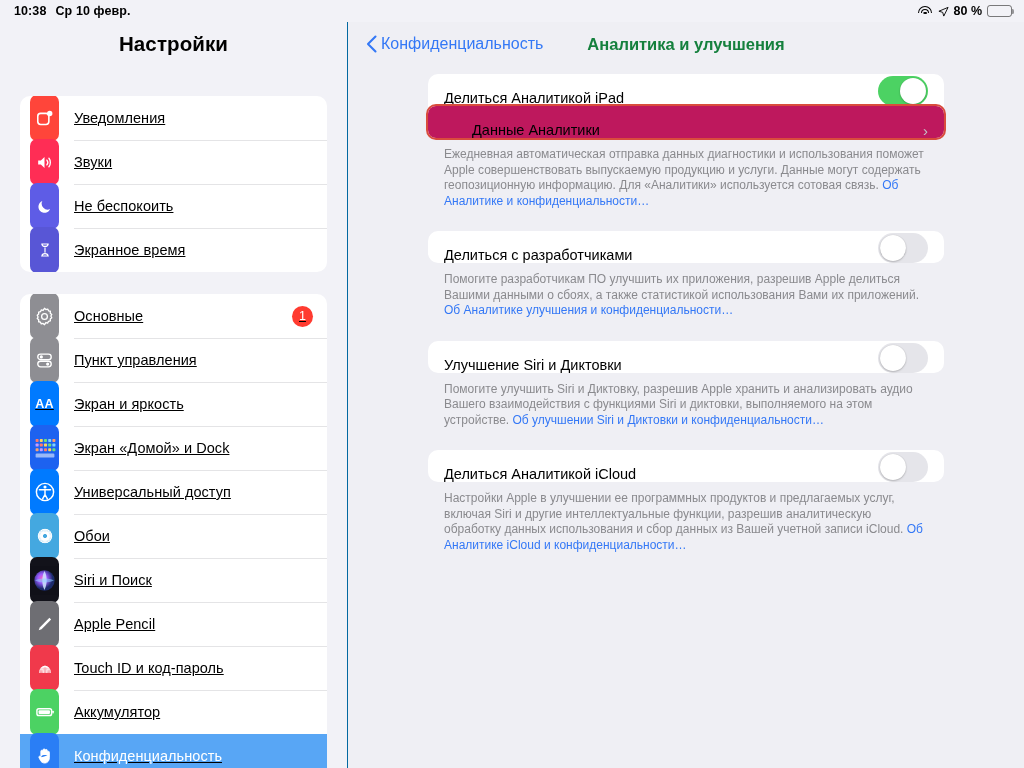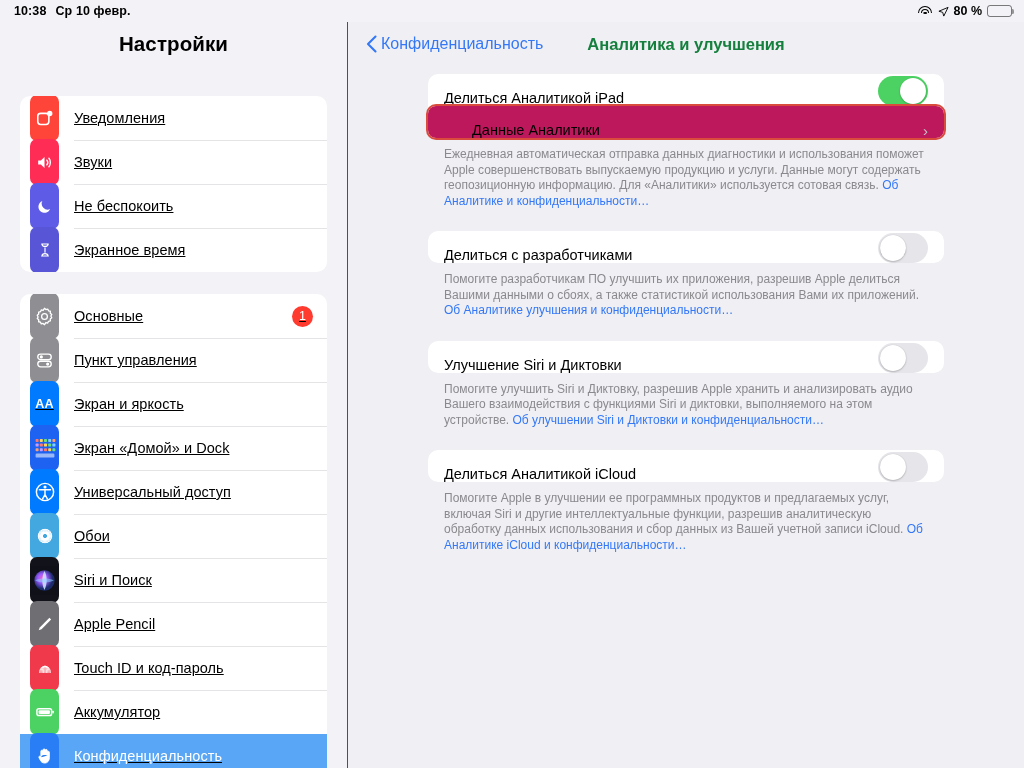--- a/index.html
+++ b/index.html
@@ -338,18 +338,18 @@
           </div>
           <div class="note"><span>Помогите улучшить Siri и Диктовку, разрешив Apple хранить и анализировать аудио Вашего взаимодействия с функциями Siri и диктовки, выполняемого на этом устройстве. </span><a>Об улучшении Siri и Диктовки и конфиденциальности…</a></div>
           <div class="card">
             <div class="crow">
               <span class="crow-label">Делиться Аналитикой iCloud</span>
               <span class="switch off">
                 <span class="knob"></span>
               </span>
             </div>
           </div>
-          <div class="note"><span>Помогите Apple в улучшении ее программных продуктов и предлагаемых услуг, включая Siri и другие интеллектуальные функции, разрешив аналитическую обработку данных использования и сбор данных из Вашей учетной записи iCloud. </span><a>Об Аналитике iCloud и конфиденциальности…</a></div>
+          <div class="note"><span>Настройки Apple в улучшении ее программных продуктов и предлагаемых услуг, включая Siri и другие интеллектуальные функции, разрешив аналитическую обработку данных использования и сбор данных из Вашей учетной записи iCloud. </span><a>Об Аналитике iCloud и конфиденциальности…</a></div>
         </div>
     </div>
 
   </div>
 </div>
 
 </body></html>

